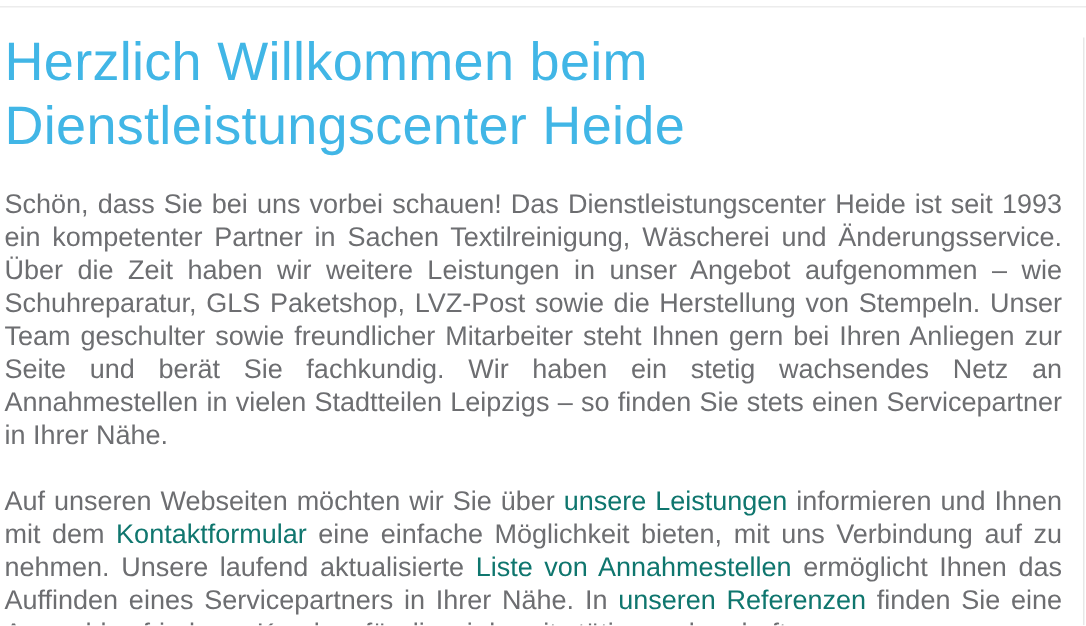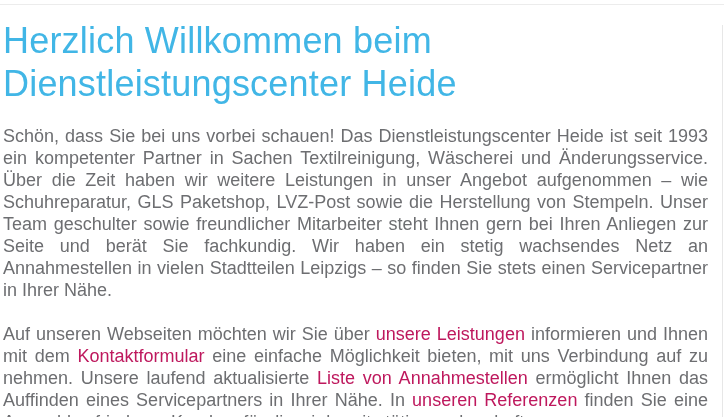--- a/index.html
+++ b/index.html
@@ -46,21 +46,21 @@
     margin: 20px 0 0 0;
     font-size: 18px;
     line-height: 22px;
     text-align: justify;
     color: #6d6e71;
   }
   p.body-paragraph + p.body-paragraph {
     margin-top: 22px;
   }
   a.inline-link {
-    color: #be185d;
+    color: #0f766e;
     text-decoration: none;
     cursor: pointer;
   }
 </style>
 </head>
 <body>
 
 <div class="page">
   <div class="top-hairline"></div>
   <div class="right-hairline"></div>

